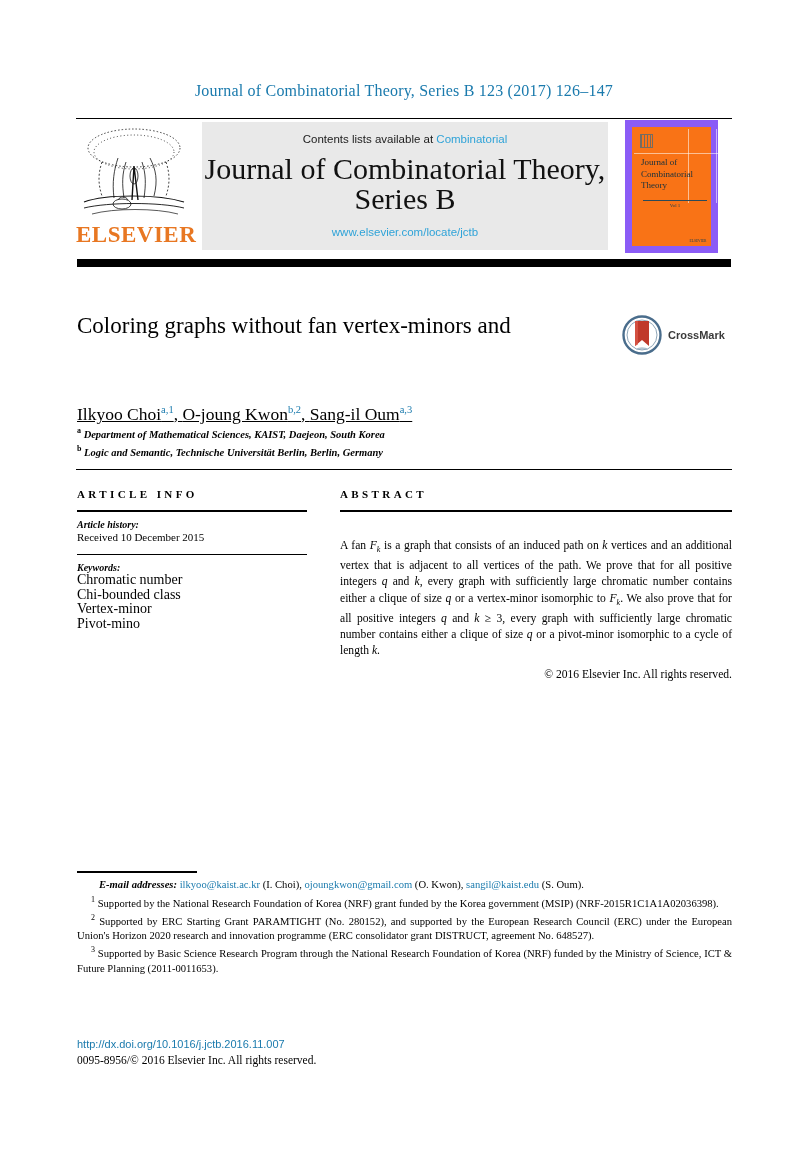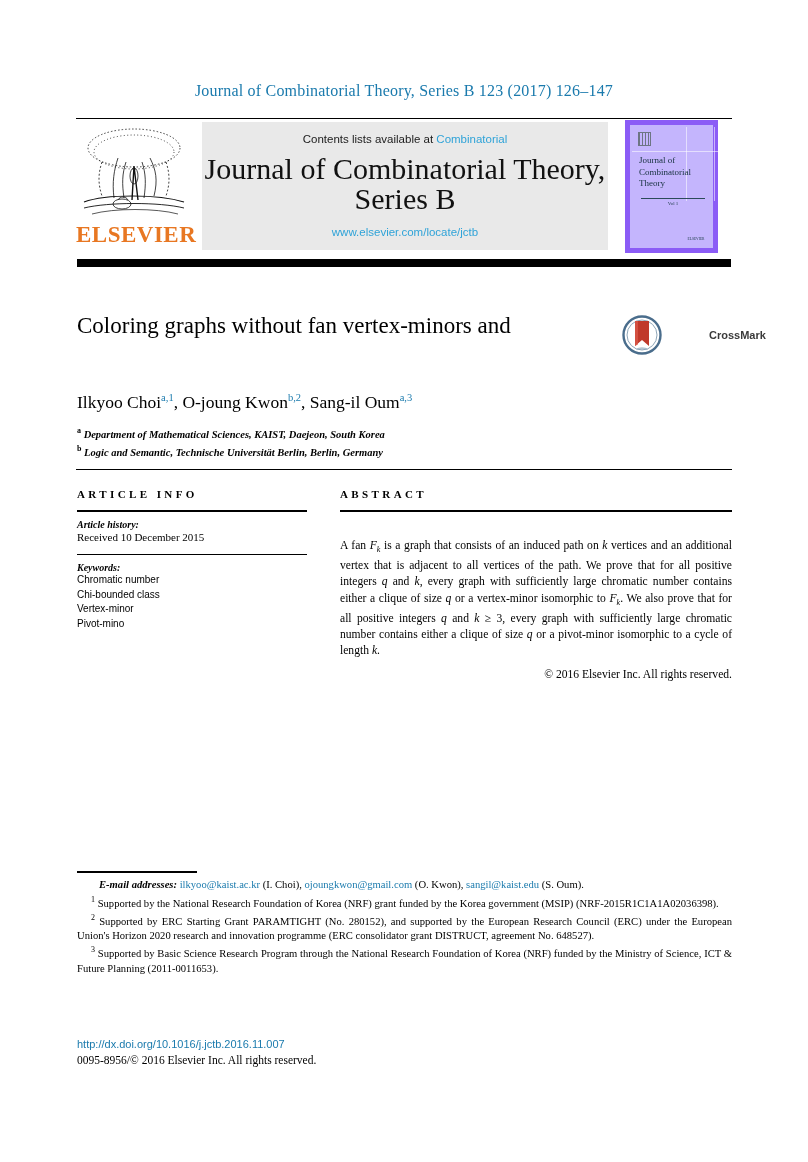--- a/index.html
+++ b/index.html
@@ -119,22 +119,22 @@
     font-family: "Liberation Sans", sans-serif;
     font-size: 11.5px;
     color: #2fa3d8;
   }
 
   .cover {
     position: absolute;
     left: 549px; top: 2px;
     width: 93px;
     height: 133px;
-    background: #c4b5fd;
-    border: 5px solid #8b5cf6;
+    background: #f97316;
+    border: 7px solid #8b5cf6;
     box-sizing: border-box;
   }
   .cover-glyph {
     position: absolute;
     left: 8px; top: 7px;
     width: 13px;
     height: 14px;
     background:
       repeating-linear-gradient(to right, #5f6b70 0 1px, transparent 1px 3px);
     border: 1px solid #5f6b70;
@@ -215,30 +215,30 @@
     left: 0; top: 0;
     width: 40px; height: 40px;
   }
   .cm-text {
     position: absolute;
     left: 46px; top: 14px;
     font-family: "Liberation Sans", sans-serif;
     font-size: 11px;
     font-weight: bold;
     color: #3a3a3a;
-    margin-left: 41px;
   }
 
   .authors {
     position: absolute;
-    left: 77px; top: 392px;
+    left: 77px; top: 404px;
     width: 640px;
     font-family: "Liberation Serif", serif;
     font-size: 17.5px;
     color: #000;
+    text-decoration: underline;
   }
   .authors sup {
     font-size: 10.5px;
     color: #1a7aad;
     vertical-align: super;
   }
   .affil {
     position: absolute;
     left: 77px; top: 424px;
     width: 640px;
@@ -301,22 +301,22 @@
     font-size: 10px;
     color: #000;
   }
   .hist-line {
     font-family: "Liberation Serif", serif;
     font-size: 11px;
     line-height: 15px;
     color: #000;
   }
   .kw {
-    font-family: Liberation Sans, sans-serif;
-    font-size: 10px;
+    font-family: Liberation Serif, serif;
+    font-size: 14px;
     line-height: 14.5px;
     color: #000;
   }
   .abstract-body {
     margin-top: 26px;
     font-family: "Liberation Serif", serif;
     font-size: 11.6px;
     line-height: 16.2px;
     text-align: justify;
     color: #000;

